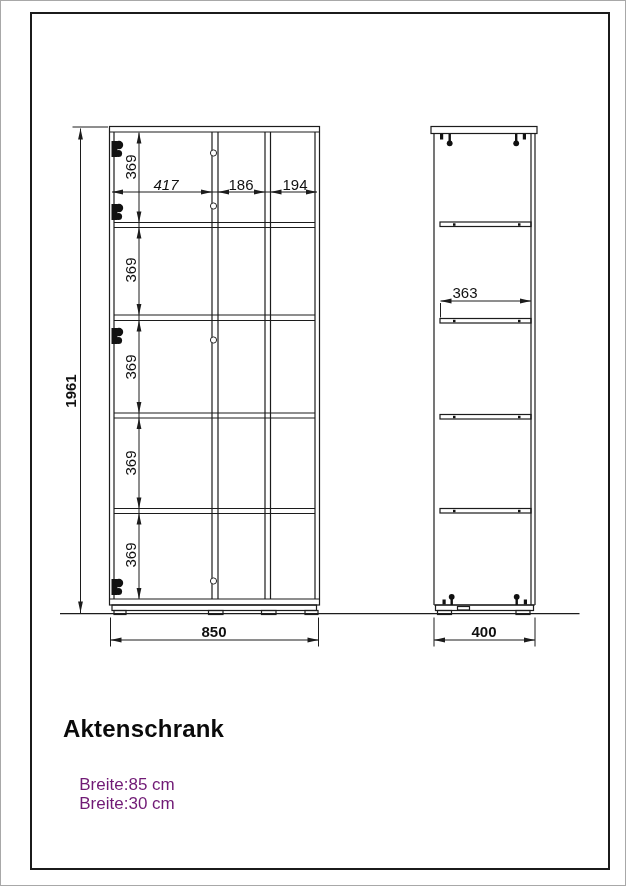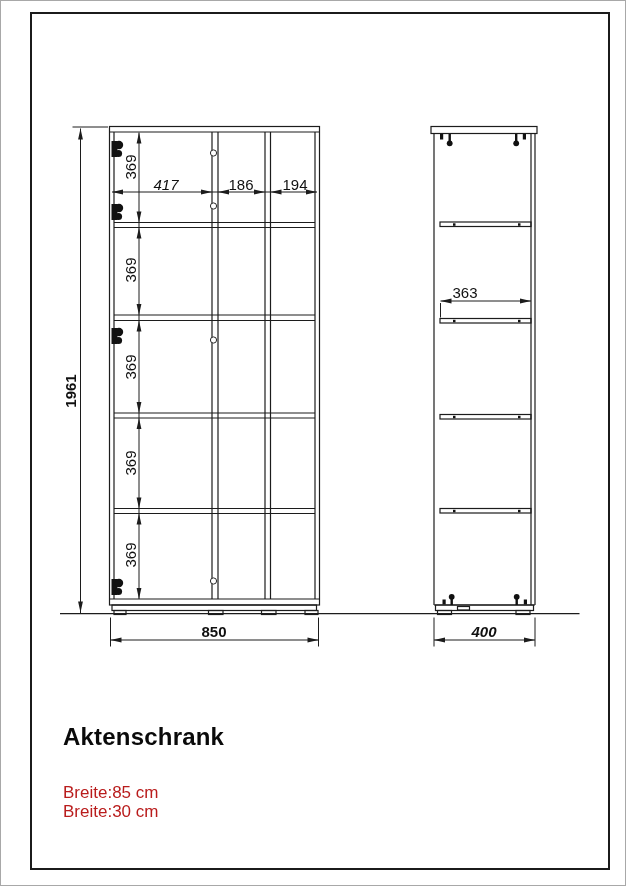--- a/index.html
+++ b/index.html
@@ -19,29 +19,29 @@
   .drawing-svg{position:absolute;left:0;top:0;}
   .dim-label{
     position:absolute;
     font-size:15px;color:#101010;
     white-space:nowrap;
     transform:translate(-50%,-50%);
     line-height:1;
   }
   .dim-label.rot{transform:translate(-50%,-50%) rotate(-90deg);}
   .dim-label.bold{font-weight:bold;}
-  .title-block{position:absolute;left:62px;top:714px;width:260px;margin-top:8px;}
+  .title-block{position:absolute;left:62px;top:714px;width:260px;}
   .title-block h1{
     margin:0;font-size:24px;font-weight:bold;color:#0a0a0a;
     font-family:"Liberation Sans",sans-serif;letter-spacing:.2px;
   }
   .specs{margin-top:32px;width:128px;}
   .spec-row{
-    display:flex;justify-content:flex-start;
-    font-size:17px;line-height:19px;color:#b91c1c;
+    display:flex;justify-content:center;
+    font-size:17px;line-height:19px;color:#701a75;
   }
   .spec-value{text-align:right;}
 </style>
 </head>
 <body>
 
 <div class="page">
   <div class="frame"></div>
 
   <svg class="drawing-svg" width="626" height="886" viewBox="0 0 626 886">
@@ -222,21 +222,21 @@
       <polygon points="433,639 444,636.6 444,641.4"></polygon>
       <polygon points="534,639 523,636.6 523,641.4"></polygon>
 
       <polygon points="439.5,300 450.5,297.6 450.5,302.4"></polygon>
       <polygon points="530,300 519,297.6 519,302.4"></polygon>
     </g>
   </svg>
 
   <div class="dim-label rot bold" style="left:69px;top:390px;">1961</div>
   <div class="dim-label bold" style="left:213px;top:630px;text-align:right;">850</div>
-  <div class="dim-label bold" style="left:483px;top:630px;font-style:italic;">400</div>
+  <div class="dim-label bold" style="left:483px;top:630px;">400</div>
   <div class="dim-label" style="left:464px;top:291px;">363</div>
 
   <div class="dim-label" style="left:165px;top:183px;font-style:italic;">417</div>
   <div class="dim-label" style="left:240px;top:183px;">186</div>
   <div class="dim-label" style="left:294px;top:183px;">194</div>
 
   <div class="dim-label rot" style="left:129px;top:166px;">369</div>
   <div class="dim-label rot" style="left:129px;top:269px;">369</div>
   <div class="dim-label rot" style="left:129px;top:366px;">369</div>
   <div class="dim-label rot" style="left:129px;top:462px;">369</div>

